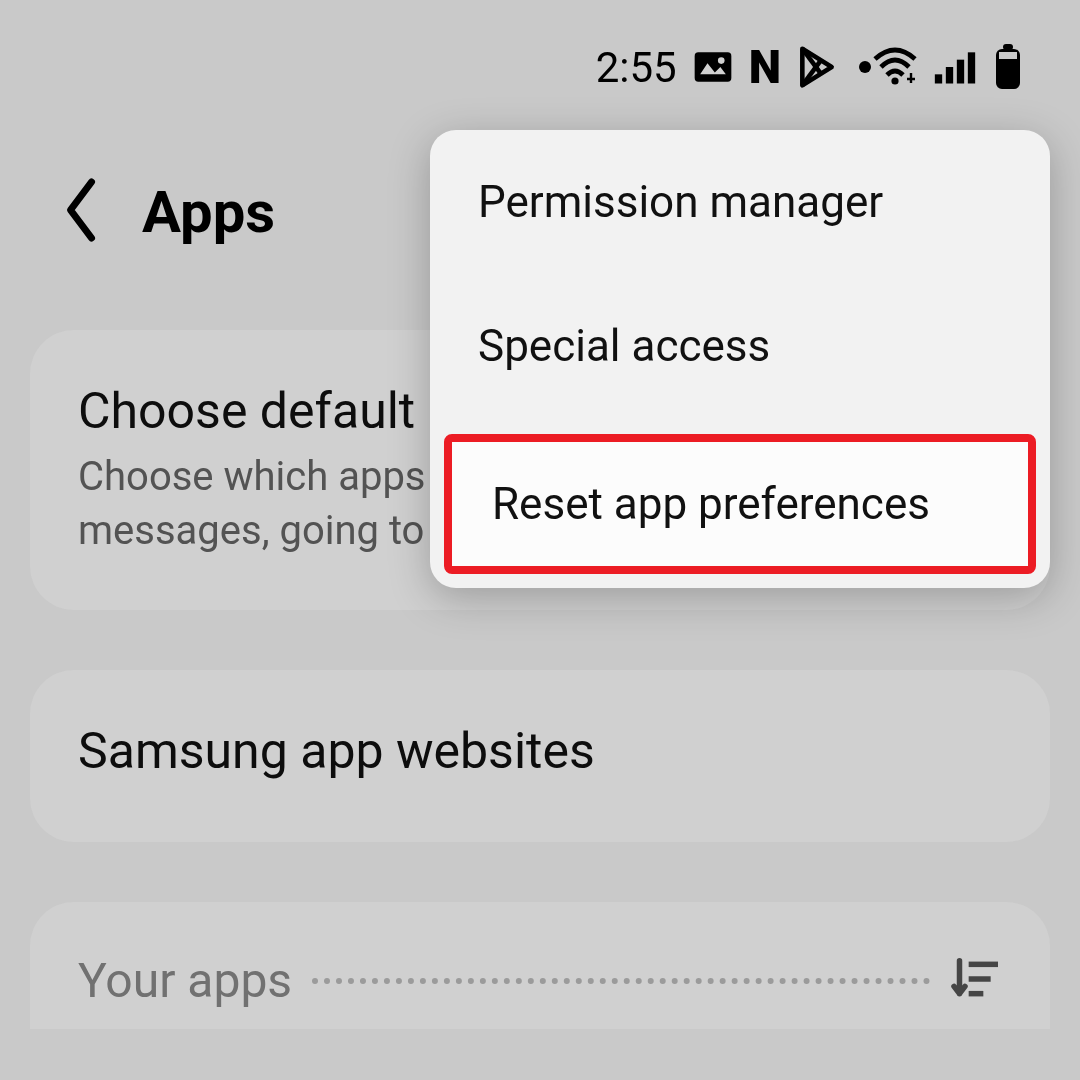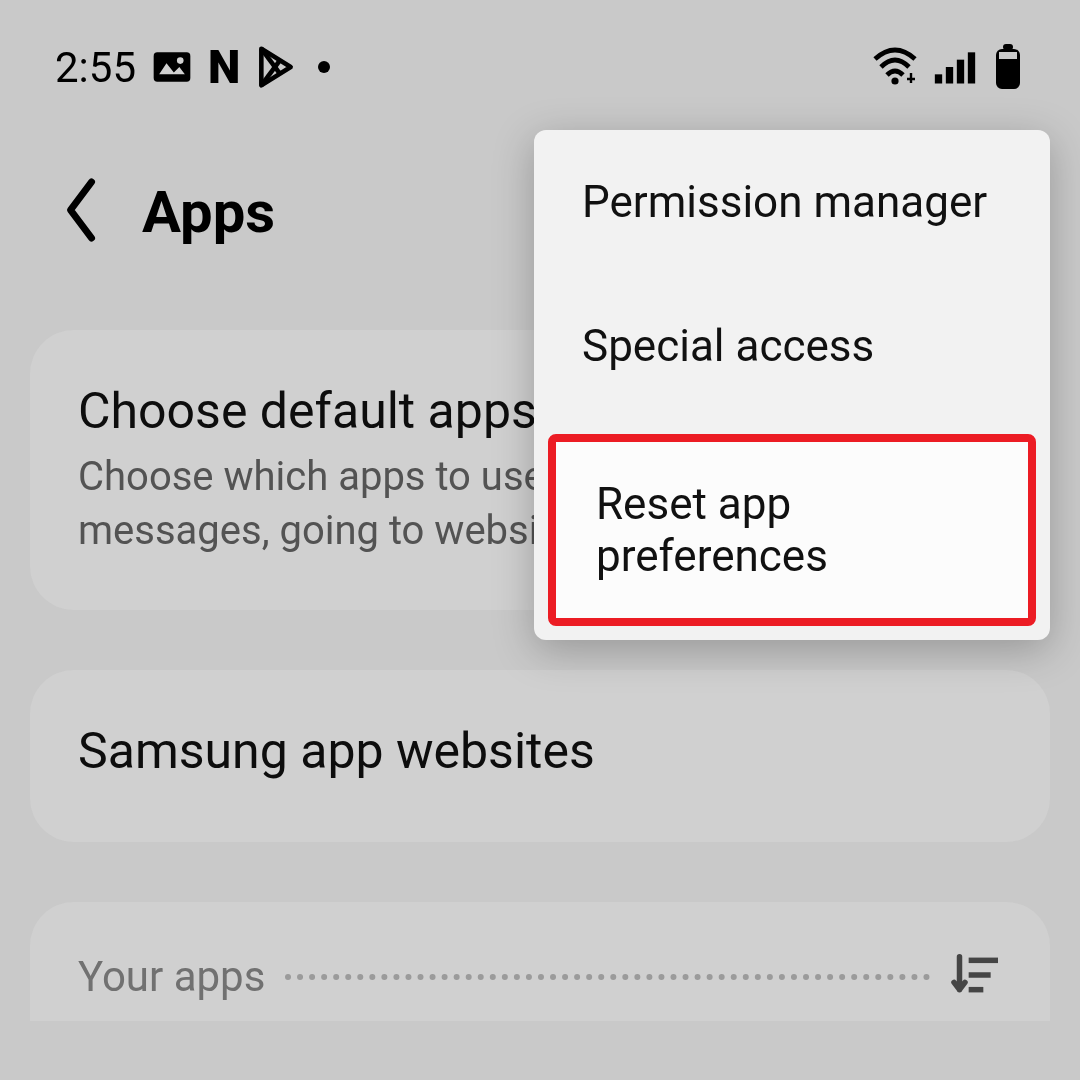--- a/index.html
+++ b/index.html
@@ -12,21 +12,21 @@
       overflow: hidden;
     }
     .dimmer {
       position: absolute;
       inset: 0;
       background: rgba(0,0,0,0.18);
       z-index: 5;
     }
     .status-bar {
       display: flex;
-      justify-content: space-between;
+      justify-content: flex-end;
       align-items: center;
       padding: 40px 55px 20px 55px;
       font-size: 42px;
       font-weight: 400;
       color: #000;
     }
     .status-left { display: flex; align-items: center; gap: 14px; }
     .status-right { display: flex; align-items: center; gap: 14px; }
     .status-icon { display: inline-flex; align-items: center; }
     .dot-icon {
@@ -64,39 +64,39 @@
     }
     .section-header {
       margin: 30px 30px 0 30px;
       padding: 50px 48px 20px 48px;
       display: flex;
       align-items: center;
       background: #fefefe;
       border-radius: 44px 44px 0 0;
     }
     .section-title {
-      font-size: 42px;
+      font-size: 48px;
       color: #8a8a8a;
       font-weight: 400;
       white-space: nowrap;
     }
     .dots-fill {
       flex: 1;
       margin: 0 20px;
       border-bottom: 6px dotted #bdbdbd;
       height: 1px;
     }
     .sort-icon svg { width: 52px; height: 44px; }
     .popup {
       position: absolute;
       top: 130px;
       right: 30px;
-      width: 516px;
+      width: 620px;
       background: #f2f2f2;
-      border-radius: 12px;
+      border-radius: 26px;
       box-shadow: 0 10px 40px rgba(0,0,0,0.25);
       z-index: 10;
       overflow: hidden;
     }
     .popup-item {
       padding: 46px 48px;
       font-size: 44px;
       color: #111;
       font-weight: 400;
     }

